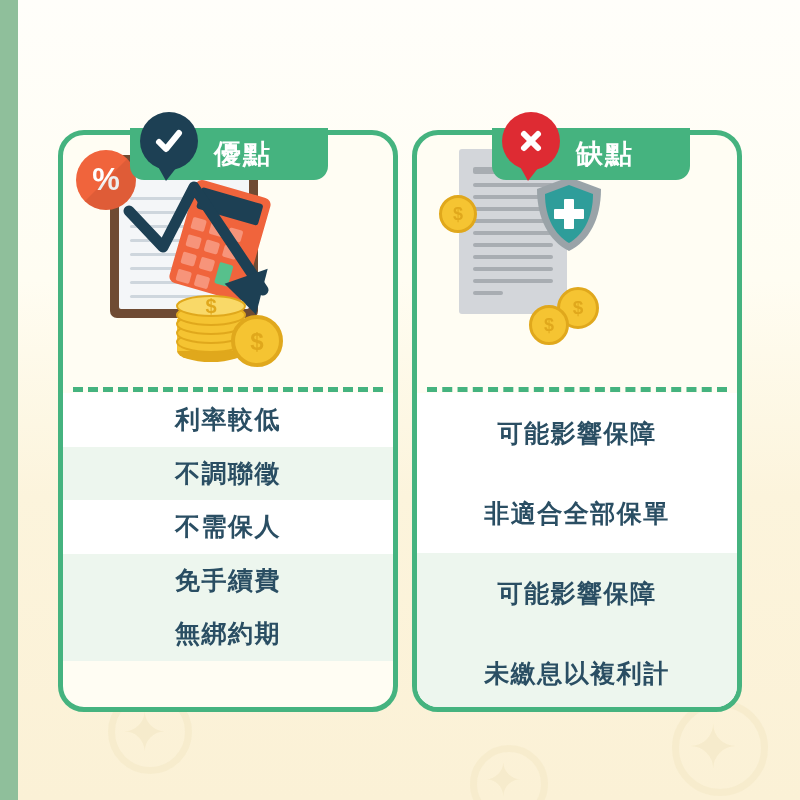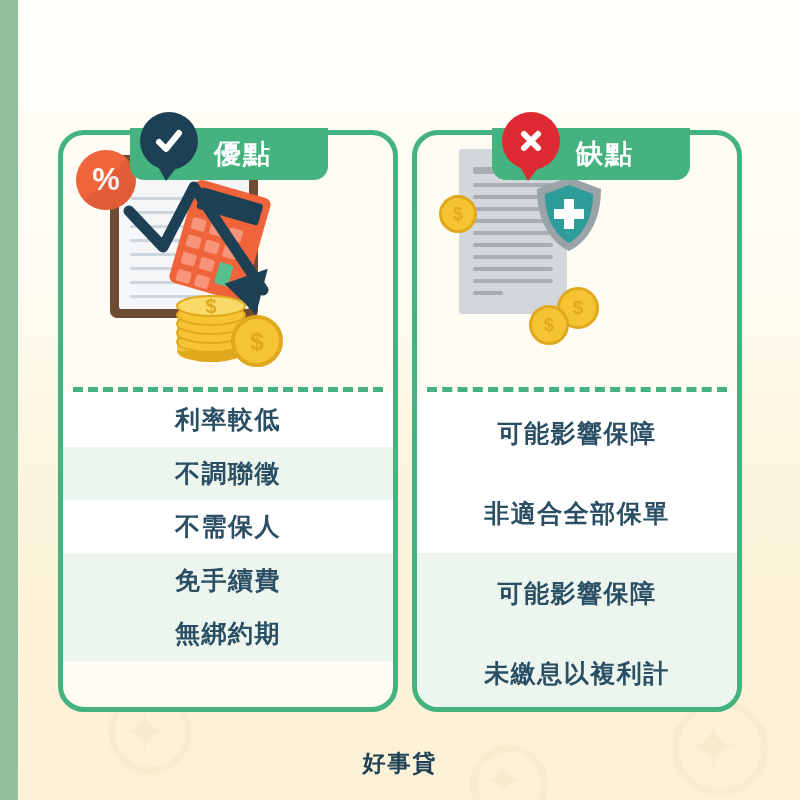--- a/index.html
+++ b/index.html
@@ -456,15 +456,14 @@
   <div class="banner right">
     <span class="banner-label">缺點</span>
   </div>
   <div class="bubble cross">
     <svg width="32" height="32" viewBox="0 0 32 32">
       <line x1="9" y1="9" x2="23" y2="23" stroke="#FFFFFF" stroke-width="6" stroke-linecap="round"></line>
       <line x1="23" y1="9" x2="9" y2="23" stroke="#FFFFFF" stroke-width="6" stroke-linecap="round"></line>
     </svg>
   </div>
 
-  <div class="footer-logo">好事貸</div>
 
 </div>
 
 </body></html>

